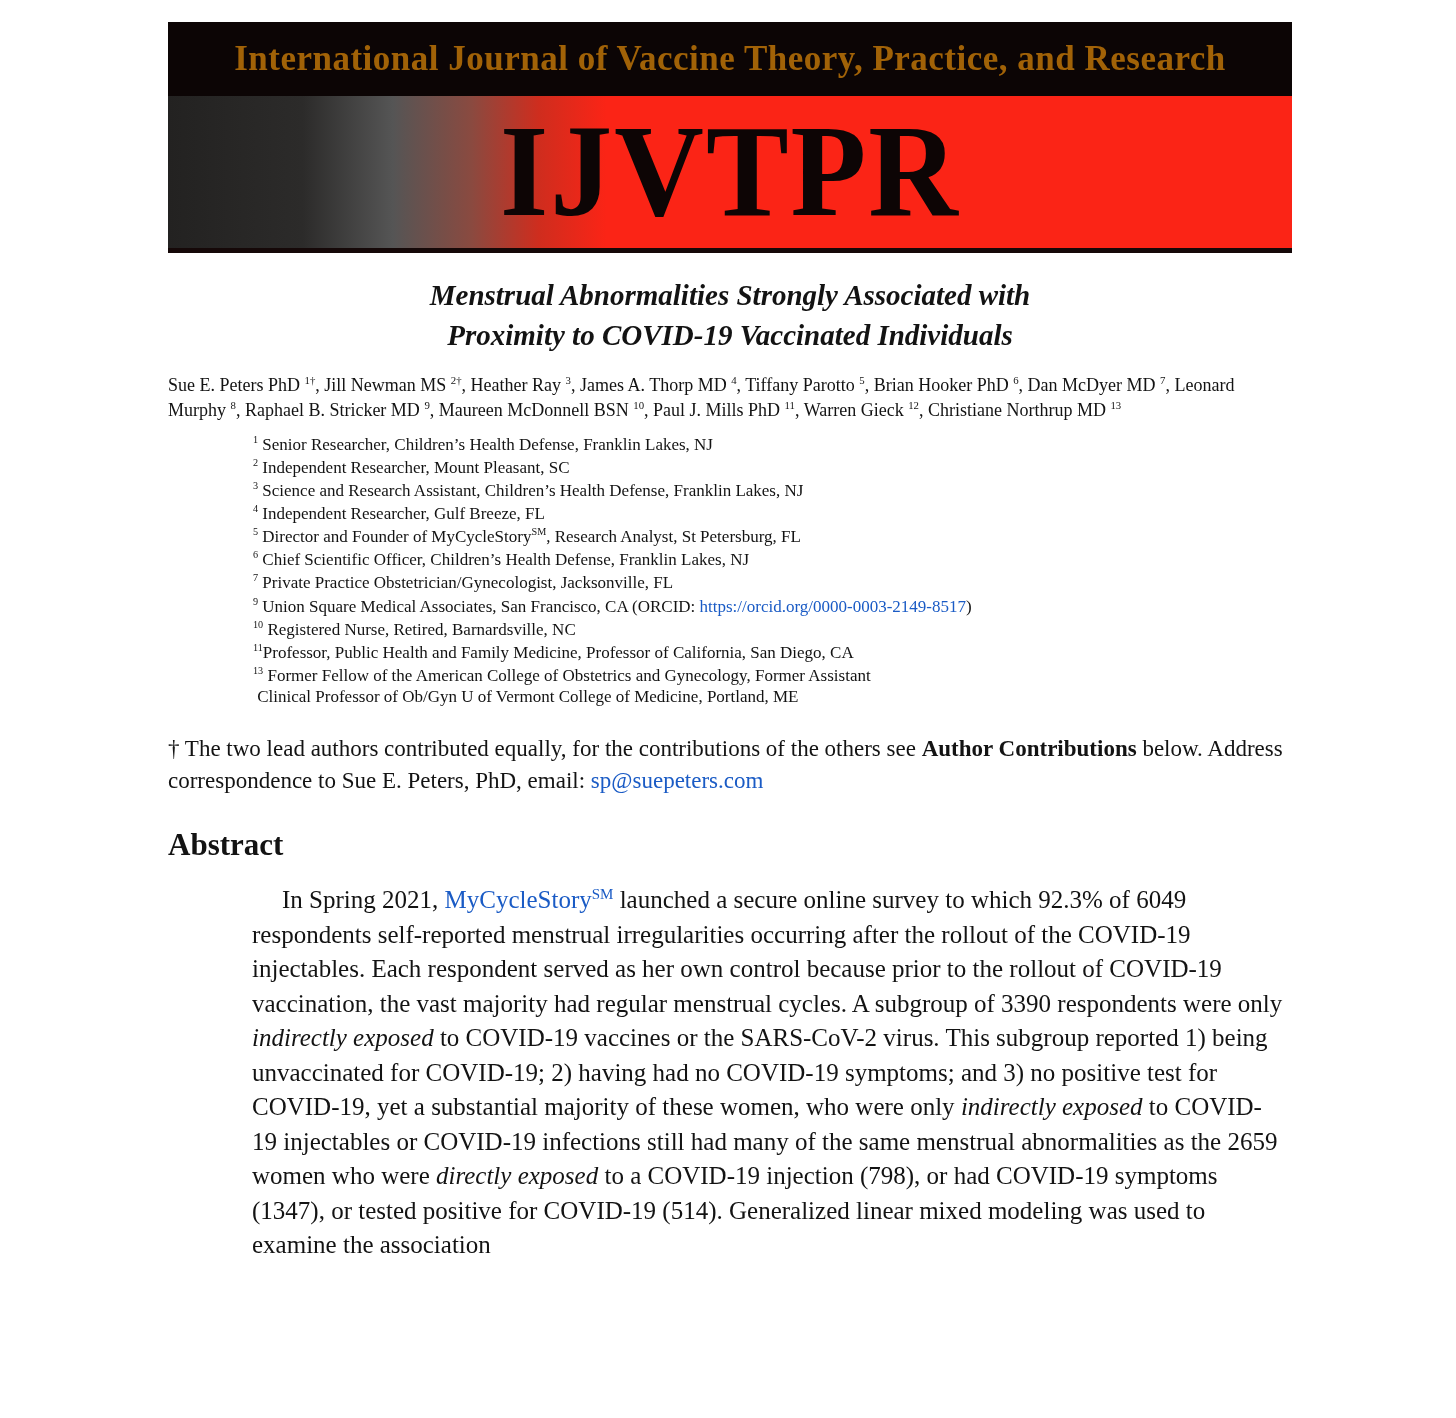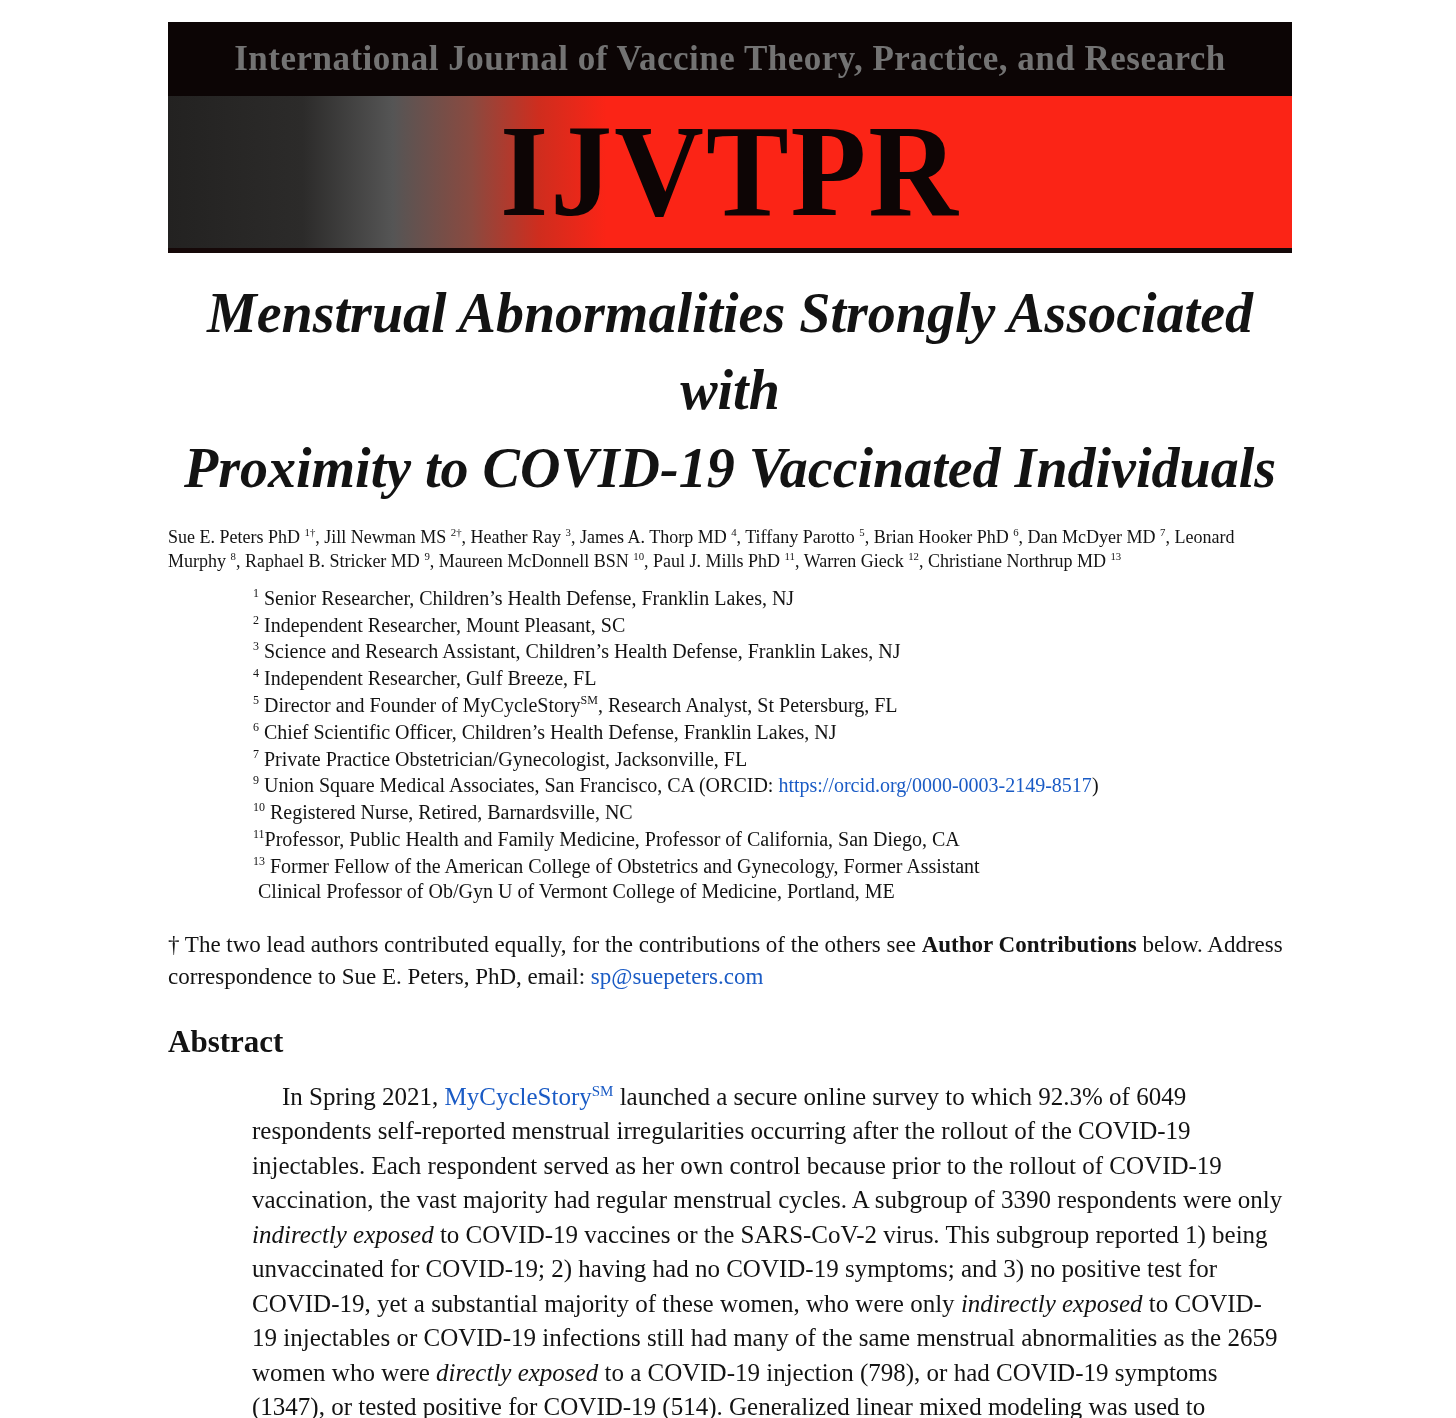--- a/index.html
+++ b/index.html
@@ -16,43 +16,43 @@
   }
   .content{width:1124px;margin-left:168px;padding-top:22px;}
 
   
   .banner{width:100%;}
   .banner-top{
     background:var(--banner-black);height:74px;
     display:flex;align-items:center;justify-content:center;
   }
   .banner-top .jname{
-    color:#737373;font-weight:bold;font-size:35px;letter-spacing:.5px;
+    color:#a16207;font-weight:bold;font-size:35px;letter-spacing:.5px;
     white-space:nowrap;
   }
   .banner-red{
     height:152px;display:flex;align-items:center;justify-content:center;
     background:linear-gradient(90deg,
       #232221 0%, #2c2b2a 12%, #555 20%, #8a4a40 27%,
       #cf2d1e 33%, var(--banner-red) 39%, var(--banner-red) 100%);
   }
   .logo{
     font-size:124px;font-weight:bold;color:#0d0505;line-height:1;
     letter-spacing:2px;transform:scaleY(1.06);
   }
   .banner-strip{height:5px;background:#150808;}
 
   
   .title{
     margin:22px 0 0;text-align:center;
-    font-size:56px;line-height:1.38;font-weight:bold;font-style:italic;
+    font-size:29px;line-height:1.38;font-weight:bold;font-style:italic;
   }
   .authors{margin:18px 0 0;font-size:18px;line-height:1.36;}
 
-  .affiliations{margin:12px 0 0 85px;font-size:20px;line-height:1.24;}
+  .affiliations{margin:12px 0 0 85px;font-size:17px;line-height:1.24;}
   .aff{margin:0 0 2px;}
 
   sup{font-size:60%;line-height:0;vertical-align:super;}
 
   .correspondence{margin:26px 0 0;font-size:23px;line-height:1.4;}
 
   .abstract-heading{margin:30px 0 10px;font-size:31px;font-weight:bold;}
 
   .abstract-body{
     margin:20px 6px 0 84px;font-size:25px;line-height:1.38;

